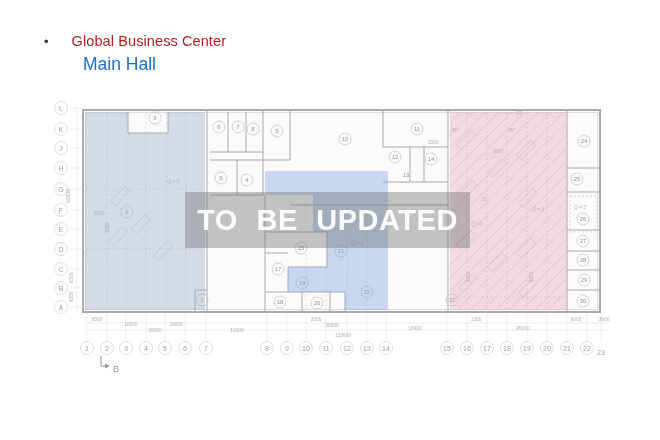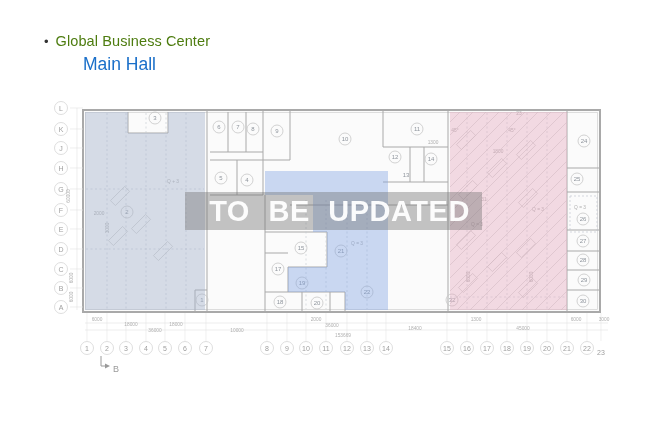--- a/index.html
+++ b/index.html
@@ -2,27 +2,27 @@
 <html><head>
 <meta charset="utf-8">
 <style>
   html,body{margin:0;padding:0;}
   body{
     width:660px;height:440px;background:#ffffff;position:relative;overflow:hidden;
     font-family:"Liberation Sans", sans-serif;
   }
   .hdr{position:absolute;left:44px;top:33px;display:flex;align-items:center;gap:7px;}
   .hdr .bullet{font-size:13px;color:#333;}
-  .hdr .title{font-size:14.5px;color:#4d7c0f;letter-spacing:.1px;}
+  .hdr .title{font-size:14.5px;color:#b91c1c;letter-spacing:.1px;margin-left:16px;}
   .hall{position:absolute;left:83px;top:54px;font-size:17.5px;font-weight:500;color:#1a6fc9;}
   #plan-svg{position:absolute;left:0;top:0;}
   .wm-band{
-    position:absolute;left:185px;top:192px;width:285px;height:38px;
+    position:absolute;left:185px;top:192px;width:285px;height:56px;
     background:rgba(110,110,110,0.40);
-    display:flex;align-items:center;justify-content:center;padding-left:12px;
+    display:flex;align-items:center;justify-content:center;
   }
   .wm-text{
     font-size:29px;font-weight:700;color:rgba(255,255,255,0.95);
     letter-spacing:.5px;word-spacing:10px;white-space:pre;
   }
 </style>
 </head>
 <body>
 
 <div class="hdr">

